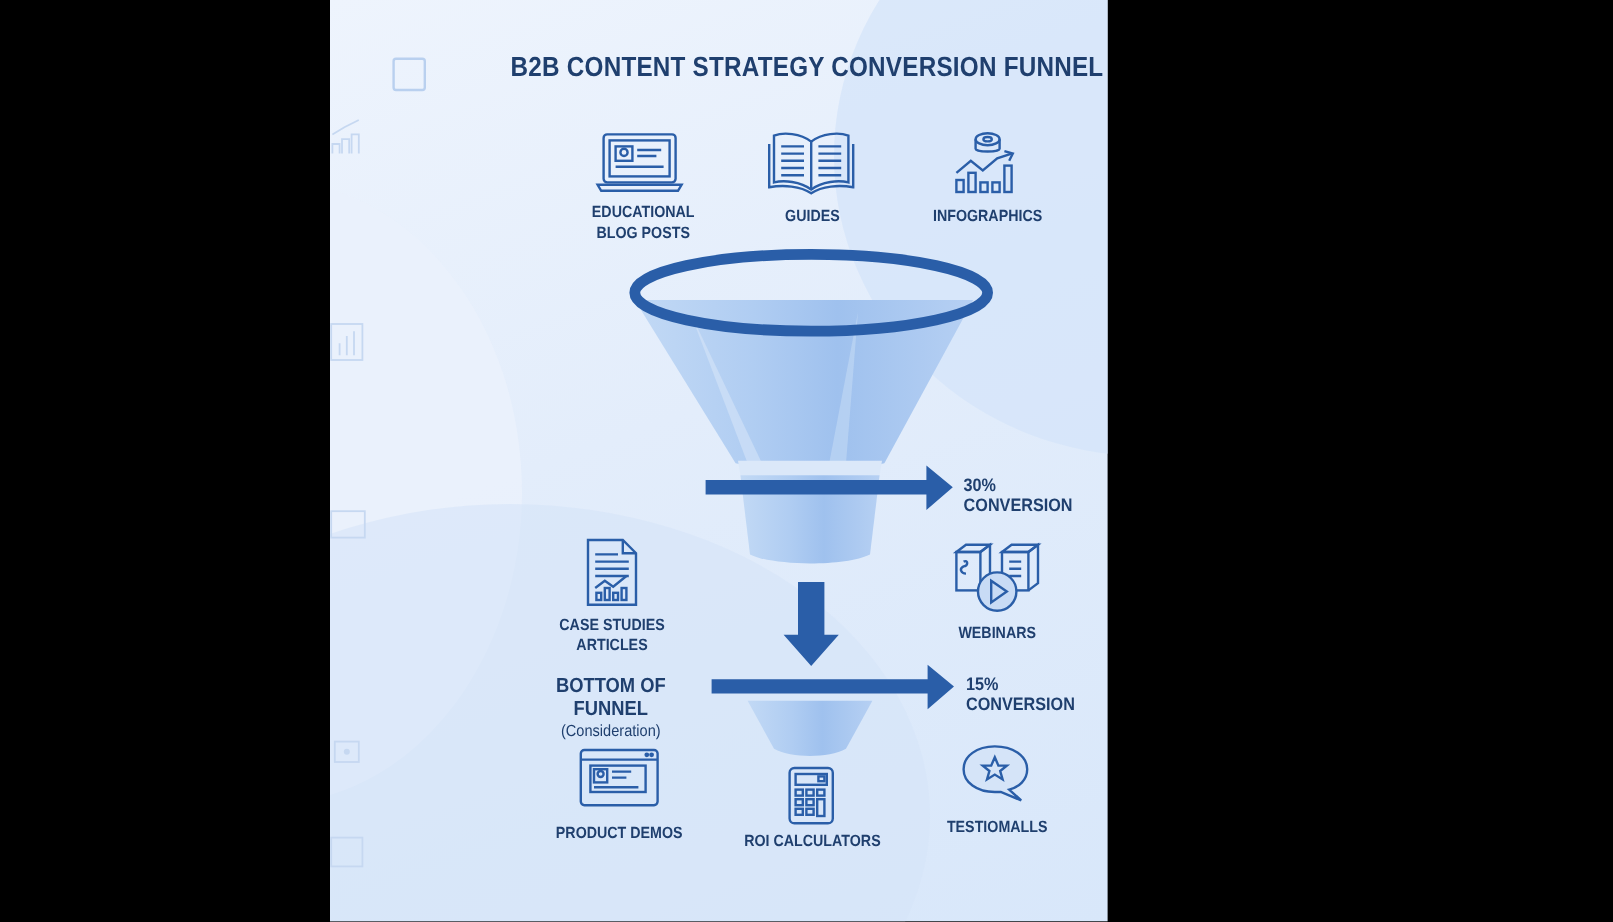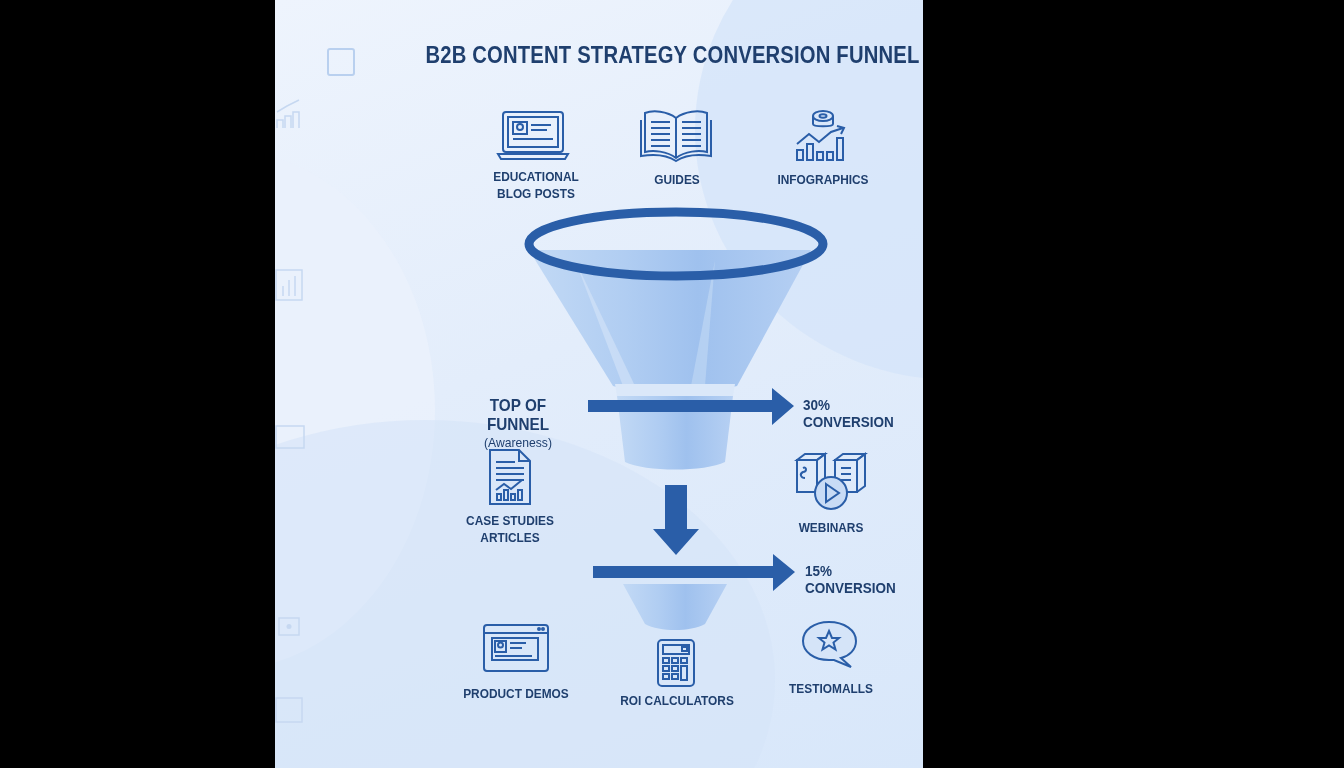--- a/index.html
+++ b/index.html
@@ -141,24 +141,20 @@
     <path d="M102 196 L218 196 L210 262 C190 272 130 272 110 262 Z" fill="url(#fg)"></path>
 
     <ellipse cx="161" cy="44" rx="147" ry="32" fill="none" stroke="#2a5ea8" stroke-width="9"></ellipse>
 
     <path d="M108 384 L212 384 L190 424 C175 432 145 432 130 424 Z" fill="url(#fg)"></path>
   </svg>
 
   <svg class="abs" style="left:313px; top:387px;" width="208" height="40">
     <path d="M0 13 H184 V1 L206 19 L184 38 V25 H0 Z" fill="#2a5ea8"></path>
   </svg>
-  <div class="stage" style="left:178px; top:396px; width:130px;">
-    <span class="main">TOP OF FUNNEL</span>
-    <span class="sub">(Awareness)</span>
-  </div>
   <div class="conv" style="left:528px; top:396px;">
     <span>30%</span><br>
     <span>CONVERSION</span>
   </div>
 
   <svg class="abs" style="left:377px; top:485px;" width="48" height="72">
     <path d="M13 0 H35 V44 H47 L24 70 L1 44 H13 Z" fill="#2a5ea8"></path>
   </svg>
 
   <svg class="abs" style="left:212px; top:448px;" width="46" height="60">
@@ -189,20 +185,24 @@
       <path d="M8 16 C12 14 12 20 8 20 C4 22 6 26 10 26 M46 16 H56 M46 22 H56 M46 28 H56"></path>
       <circle cx="36" cy="41" r="16" fill="#c8dbf5"></circle>
       <path d="M31 32 L44 41 L31 50 Z"></path>
     </g>
   </svg>
   <div class="lbl" style="left:494px; top:519px; width:124px;">WEBINARS</div>
 
   <svg class="abs" style="left:318px; top:553px;" width="204" height="40">
     <path d="M0 13 H180 V1 L202 19 L180 38 V25 H0 Z" fill="#2a5ea8"></path>
   </svg>
+  <div class="stage" style="left:154px; top:562px; width:160px;">
+    <span class="main">BOTTOM OF FUNNEL</span>
+    <span class="sub">(Consideration)</span>
+  </div>
   <div class="conv" style="left:530px; top:562px;">
     <span>15%</span><br>
     <span>CONVERSION</span>
   </div>
 
   <svg class="abs" style="left:207px; top:623px;" width="68" height="52">
     <g fill="none" stroke="#2a5ea8" stroke-width="2">
       <rect x="2" y="2" width="64" height="46" rx="3"></rect>
       <path d="M2 10 H66"></path>
       <circle cx="57" cy="6" r="1" fill="#2a5ea8"></circle>

